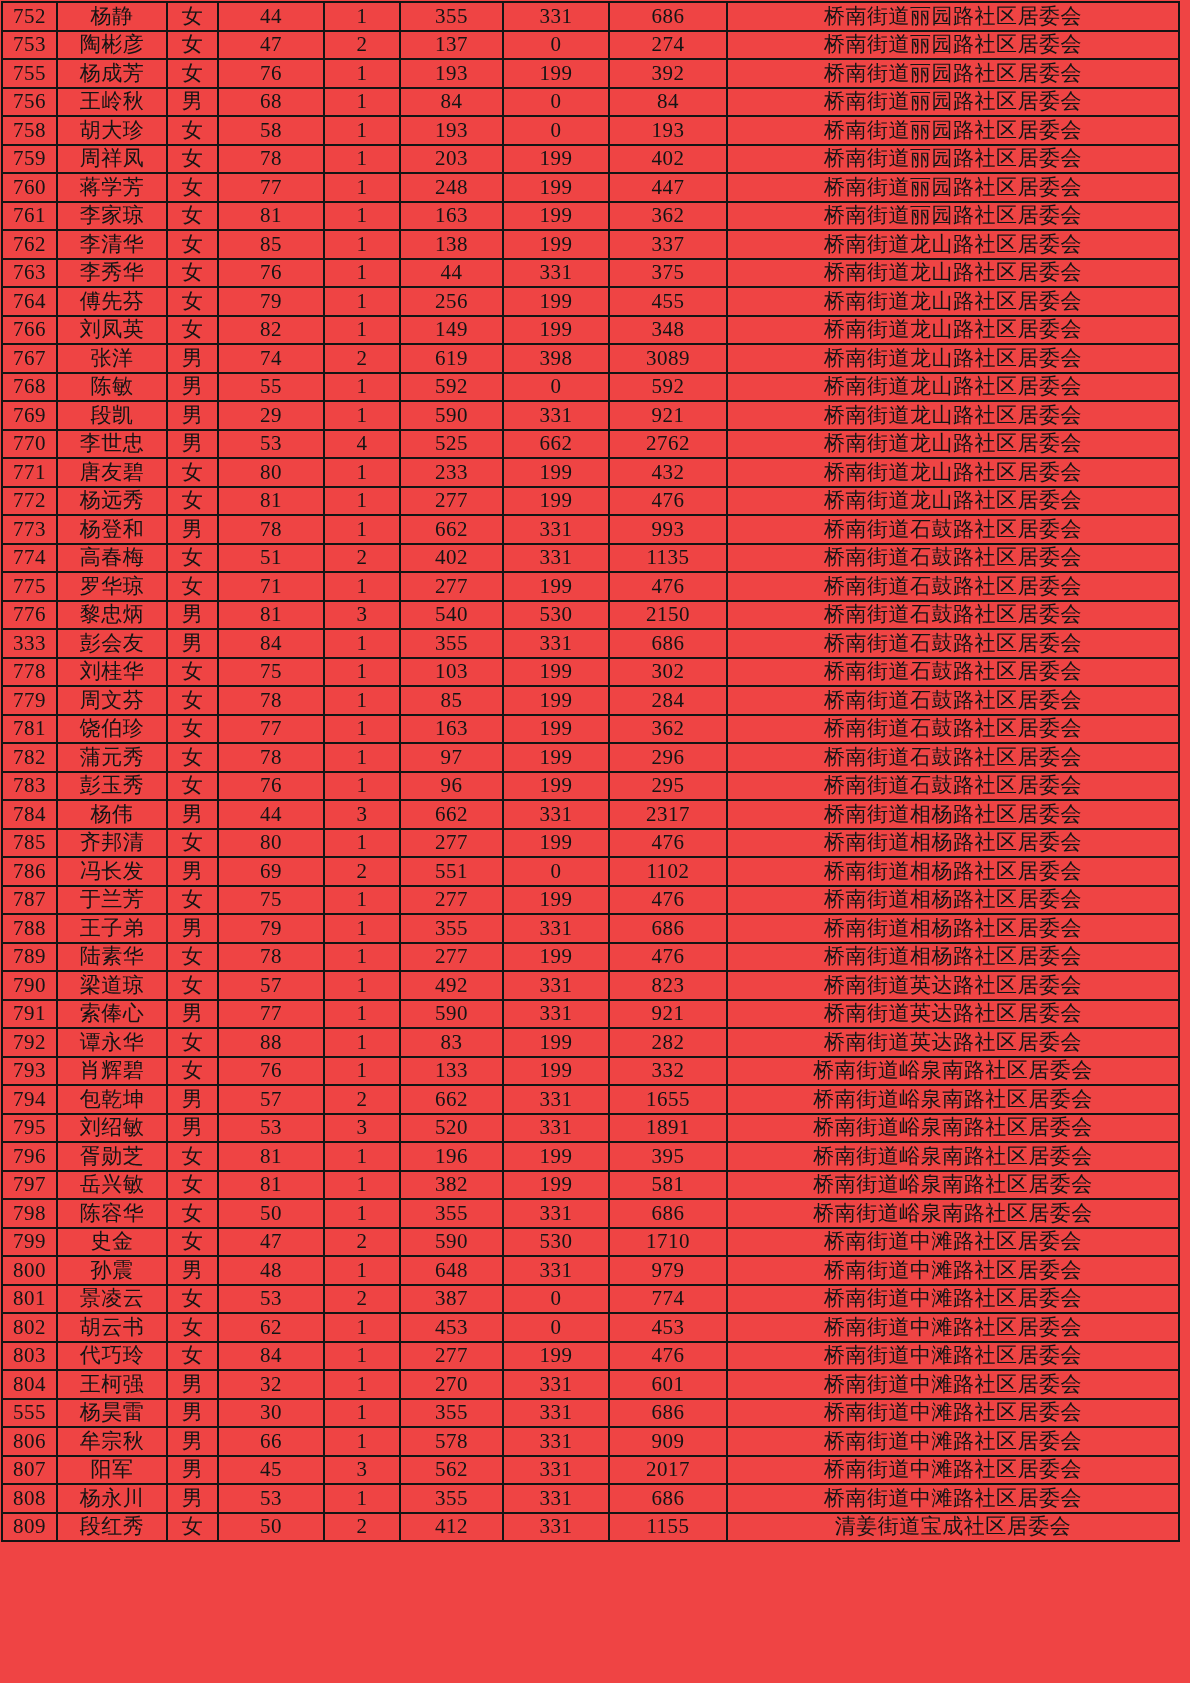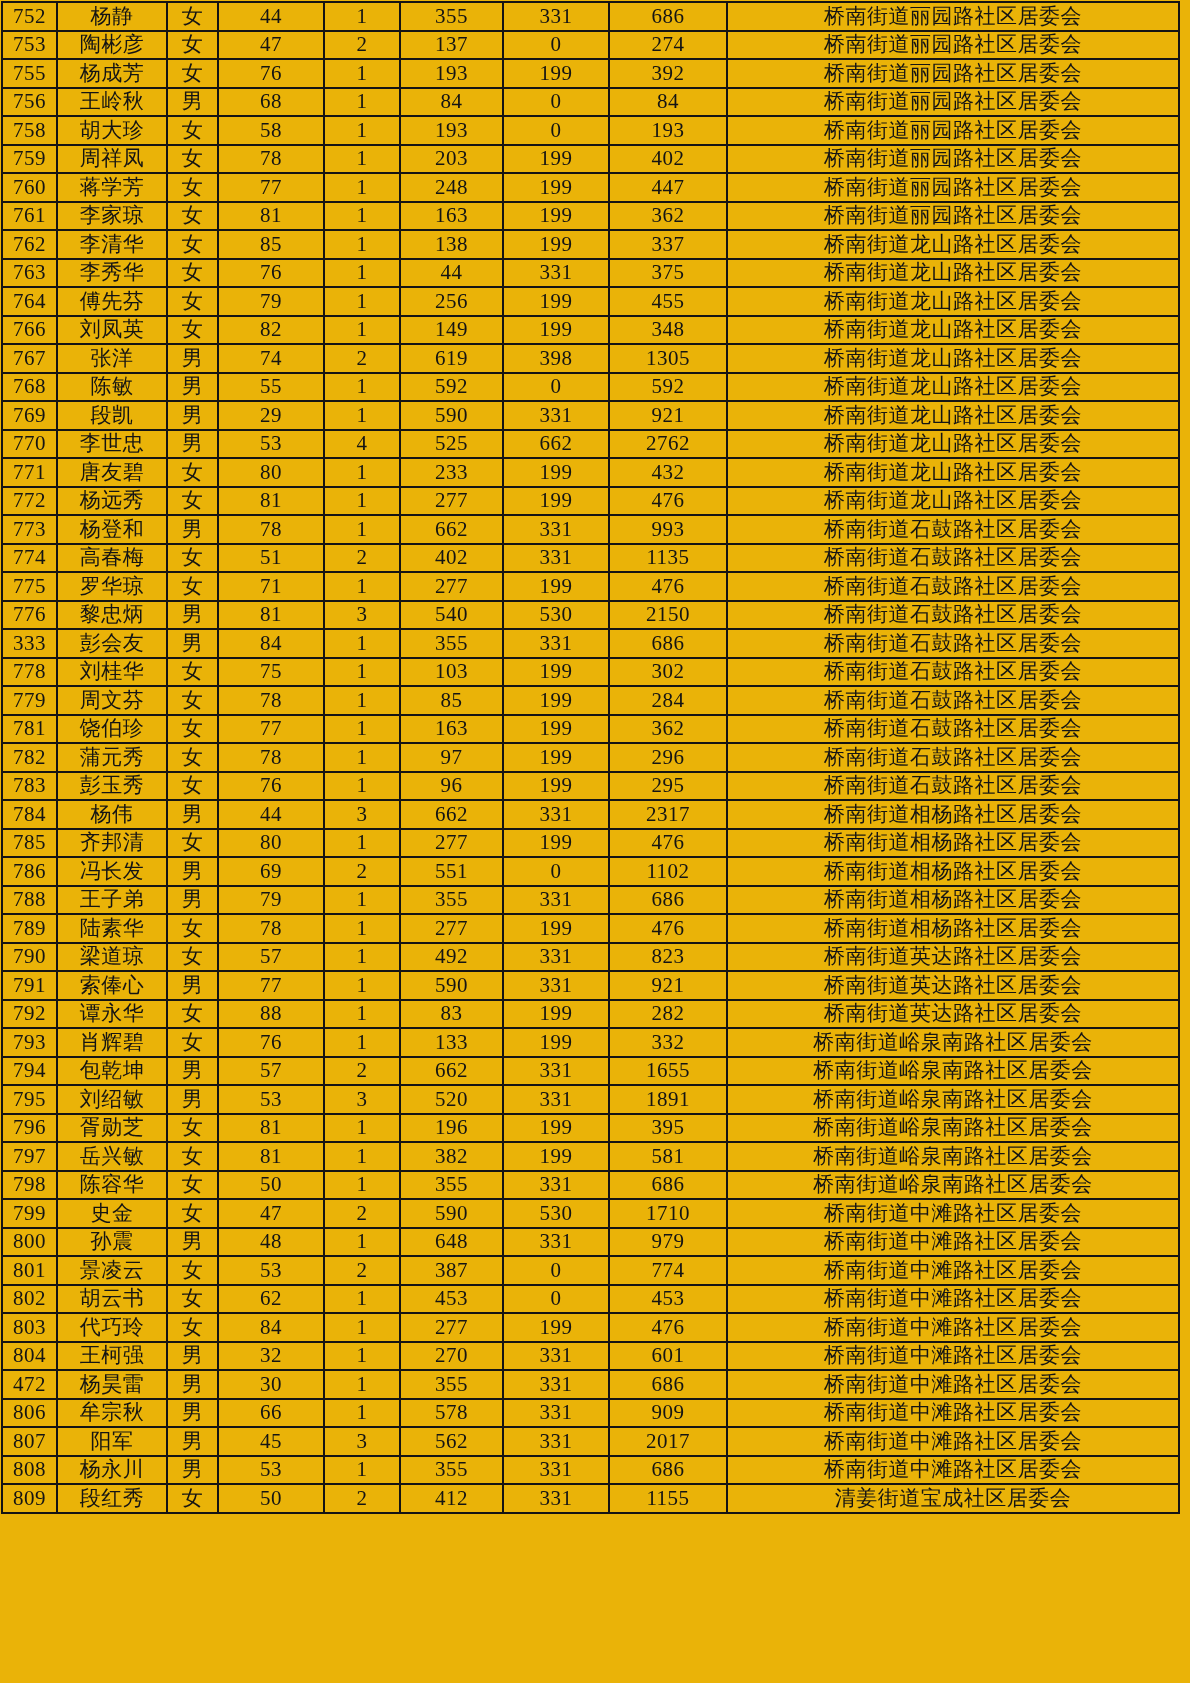--- a/index.html
+++ b/index.html
@@ -4,21 +4,21 @@
 <style>
   html, body {
     margin: 0;
     padding: 0;
     background: #ffffff;
   }
   .page {
     position: relative;
     width: 1190px;
     height: 1683px;
-    background: #eab308;
+    background: #ef4444;
     overflow: hidden;
     font-family: "Liberation Serif", "DejaVu Serif", serif;
     color: #141414;
   }
   table.roster {
     border-collapse: collapse;
     table-layout: fixed;
     width: 1177px;
     margin: 0;
     position: absolute;
@@ -198,21 +198,21 @@
           <td>桥南街道龙山路社区居委会</td>
         </tr>
         <tr>
           <td>767</td>
           <td>张洋</td>
           <td>男</td>
           <td>74</td>
           <td>2</td>
           <td>619</td>
           <td>398</td>
-          <td>1305</td>
+          <td>3089</td>
           <td>桥南街道龙山路社区居委会</td>
         </tr>
         <tr>
           <td>768</td>
           <td>陈敏</td>
           <td>男</td>
           <td>55</td>
           <td>1</td>
           <td>592</td>
           <td>0</td>
@@ -400,20 +400,31 @@
           <td>冯长发</td>
           <td>男</td>
           <td>69</td>
           <td>2</td>
           <td>551</td>
           <td>0</td>
           <td>1102</td>
           <td>桥南街道相杨路社区居委会</td>
         </tr>
         <tr>
+          <td>787</td>
+          <td>于兰芳</td>
+          <td>女</td>
+          <td>75</td>
+          <td>1</td>
+          <td>277</td>
+          <td>199</td>
+          <td>476</td>
+          <td>桥南街道相杨路社区居委会</td>
+        </tr>
+        <tr>
           <td>788</td>
           <td>王子弟</td>
           <td>男</td>
           <td>79</td>
           <td>1</td>
           <td>355</td>
           <td>331</td>
           <td>686</td>
           <td>桥南街道相杨路社区居委会</td>
         </tr>
@@ -587,21 +598,21 @@
           <td>王柯强</td>
           <td>男</td>
           <td>32</td>
           <td>1</td>
           <td>270</td>
           <td>331</td>
           <td>601</td>
           <td>桥南街道中滩路社区居委会</td>
         </tr>
         <tr>
-          <td>472</td>
+          <td>555</td>
           <td>杨昊雷</td>
           <td>男</td>
           <td>30</td>
           <td>1</td>
           <td>355</td>
           <td>331</td>
           <td>686</td>
           <td>桥南街道中滩路社区居委会</td>
         </tr>
         <tr>

